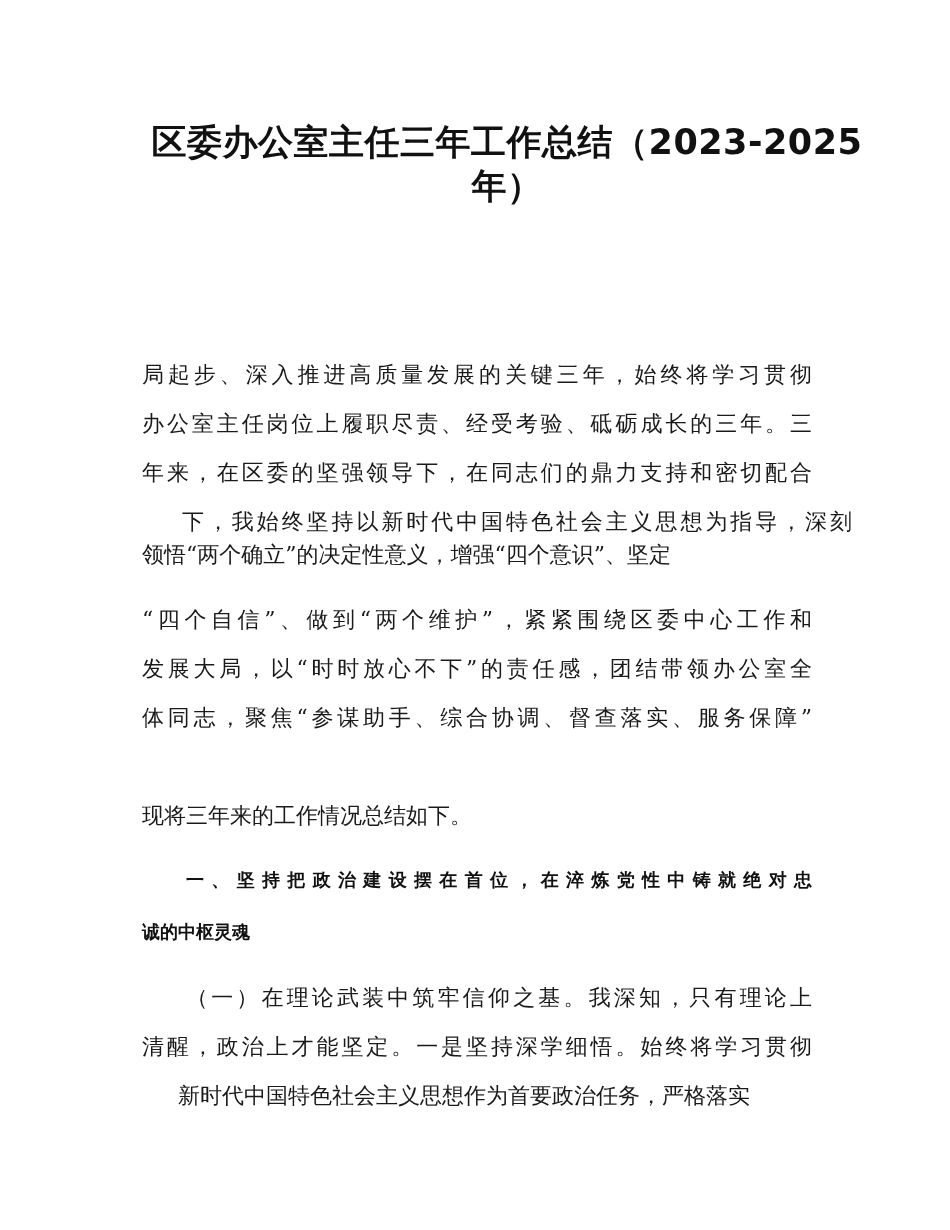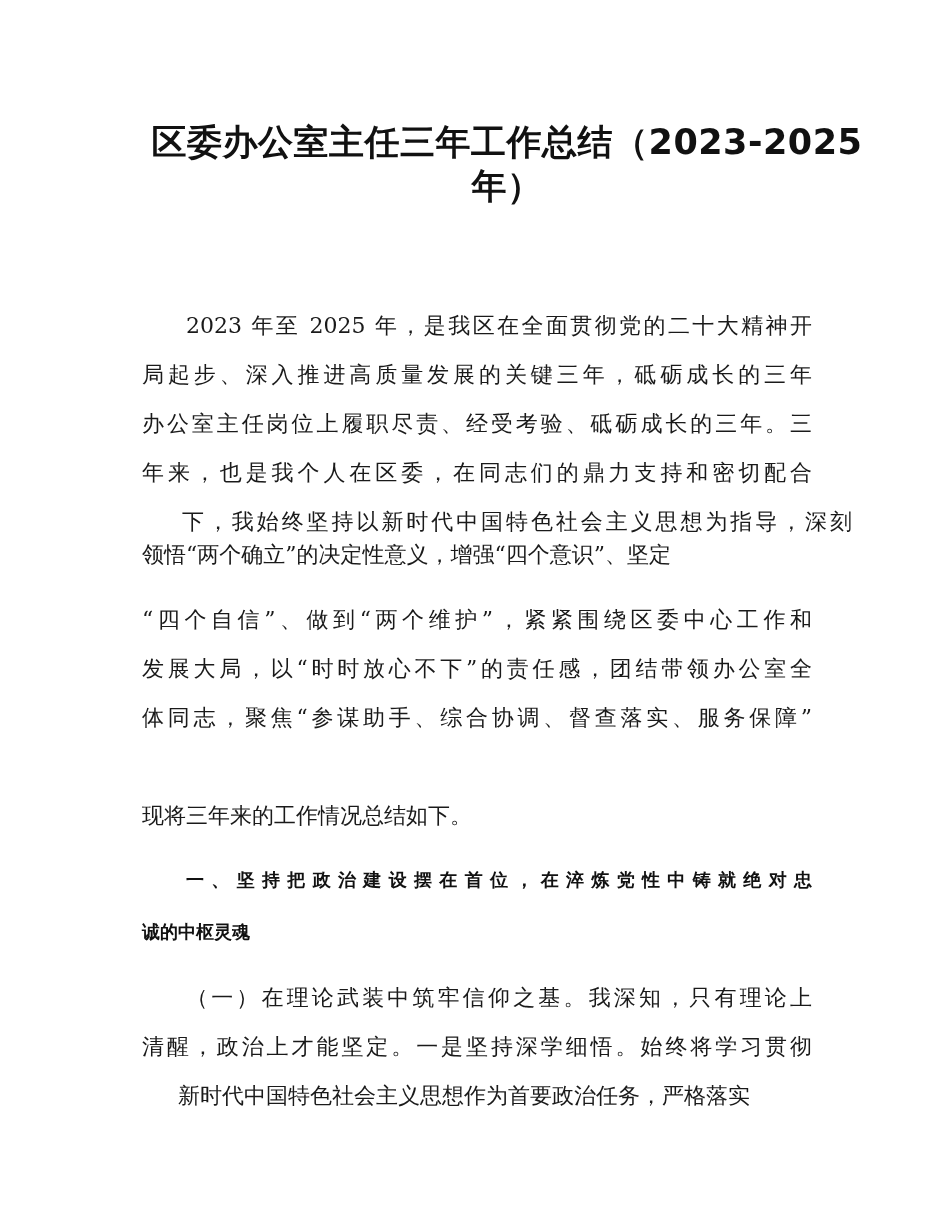--- a/index.html
+++ b/index.html
@@ -76,24 +76,23 @@
     }
   </style>
 </head>
 <body>
 
 <div class="page">
 
   <div class="title-line" style="top:120px;">区委办公室主任三年工作总结（2023-2025</div>
   <div class="title-line" style="top:164px;">年）</div>
 
-  <div class="body-line indent" style="top:311px;">2023 年至 2025 年，是我区在全面贯彻党的二十大精神开</div>
-  <div class="body-line" style="top:360px;">局起步、深入推进高质量发展的关键三年，砥砺成长的三年</div>
+  <div class="body-line" style="top:360px;">局起步、深入推进高质量发展的关键三年，始终将学习贯彻</div>
   <div class="body-line" style="top:409px;">办公室主任岗位上履职尽责、经受考验、砥砺成长的三年。三</div>
-  <div class="body-line" style="top:458px;">年来，也是我个人在区委，在同志们的鼎力支持和密切配合</div>
+  <div class="body-line" style="top:458px;">年来，在区委的坚强领导下，在同志们的鼎力支持和密切配合</div>
   <div class="body-line" style="top:507px;margin-left:40px;">下，我始终坚持以新时代中国特色社会主义思想为指导，深刻</div>
   <div class="body-line last" style="top:540px;">领悟“两个确立”的决定性意义，增强“四个意识”、坚定</div>
   <div class="body-line" style="top:605px;">“四个自信”、做到“两个维护”，紧紧围绕区委中心工作和</div>
   <div class="body-line" style="top:654px;">发展大局，以“时时放心不下”的责任感，团结带领办公室全</div>
   <div class="body-line" style="top:703px;">体同志，聚焦“参谋助手、综合协调、督查落实、服务保障”</div>
   <div class="body-line last" style="top:801px;">现将三年来的工作情况总结如下。</div>
 
   <div class="heading-line indent" style="top:865px;">一、坚持把政治建设摆在首位，在淬炼党性中铸就绝对忠</div>
   <div class="heading-line last" style="top:917px;">诚的中枢灵魂</div>
 

